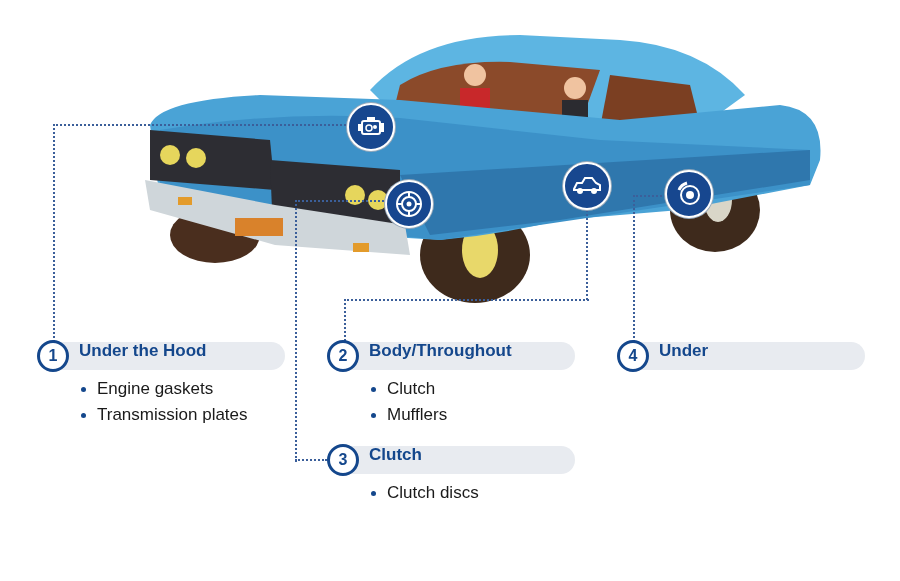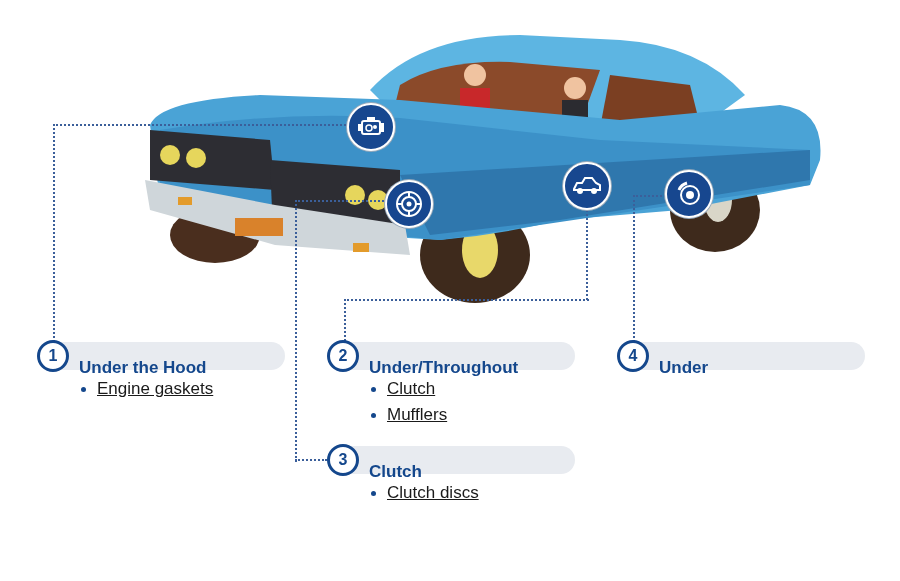--- a/index.html
+++ b/index.html
@@ -3,23 +3,23 @@
 <meta charset="utf-8">
 <style>
   html,body{margin:0;padding:0;background:#fff;}
   body{width:900px;height:581px;position:relative;overflow:hidden;font-family:"Liberation Sans",sans-serif;}
   .car-layer{position:absolute;left:0;top:0;width:900px;height:581px;}
   .conn{position:absolute;border-color:#3b5f9a;border-style:dotted;border-width:0;}
   .section{position:absolute;}
   .head{position:relative;height:30px;}
   .pill{position:absolute;left:16px;top:2px;height:28px;background:#e8ebf0;border-radius:0 14px 14px 0;}
   .num{position:absolute;left:0;top:0;width:26px;height:26px;border:3px solid #14478c;border-radius:50%;background:#fff;color:#14478c;font-weight:bold;font-size:16px;line-height:26px;text-align:center;z-index:2;}
-  .title{position:absolute;left:42px;top:18px;color:#14478c;font-weight:bold;font-size:17px;z-index:2;white-space:nowrap;}
+  .title{position:absolute;left:42px;top:1px;color:#14478c;font-weight:bold;font-size:17px;z-index:2;white-space:nowrap;}
   ul{list-style:none;margin:6px 0 0 0;padding:0 0 0 42px;}
-  li{font-size:17px;color:#1a1a1a;line-height:25.5px;position:relative;padding-left:18px;white-space:nowrap;text-decoration:underline;}
+  li{font-size:17px;color:#1a1a1a;line-height:25.5px;position:relative;padding-left:18px;white-space:nowrap;}
   li::before{content:"";position:absolute;left:2px;top:11px;width:5px;height:5px;border-radius:50%;background:#14478c;}
   .badge{position:absolute;width:44px;height:44px;border-radius:50%;background:#17478f;border:2px solid #fff;box-shadow:0 0 0 1px #9ab;display:flex;align-items:center;justify-content:center;z-index:3;}
 </style>
 </head>
 <body>
 
 <svg class="car-layer" viewBox="0 0 900 581" xmlns="http://www.w3.org/2000/svg">
 
   <ellipse cx="215" cy="235" rx="45" ry="28" fill="#4a2e1e"></ellipse>
   <ellipse cx="475" cy="255" rx="55" ry="48" fill="#3e2a1c"></ellipse>
@@ -99,28 +99,29 @@
 </div>
 
 <div class="section" style="left:37px;top:340px;">
   <div class="head">
     <div class="pill" style="width:232px;"></div>
     <div class="num">1</div>
     <div class="title">Under the Hood</div>
   </div>
   <ul>
     <li>Engine gaskets</li>
+    <li>Transmission plates</li>
   </ul>
 </div>
 
 <div class="section" style="left:327px;top:340px;">
   <div class="head">
     <div class="pill" style="width:232px;"></div>
     <div class="num">2</div>
-    <div class="title">Under/Throughout</div>
+    <div class="title">Body/Throughout</div>
   </div>
   <ul>
     <li>Clutch</li>
     <li>Mufflers</li>
   </ul>
 </div>
 
 <div class="section" style="left:327px;top:444px;">
   <div class="head">
     <div class="pill" style="width:232px;"></div>

